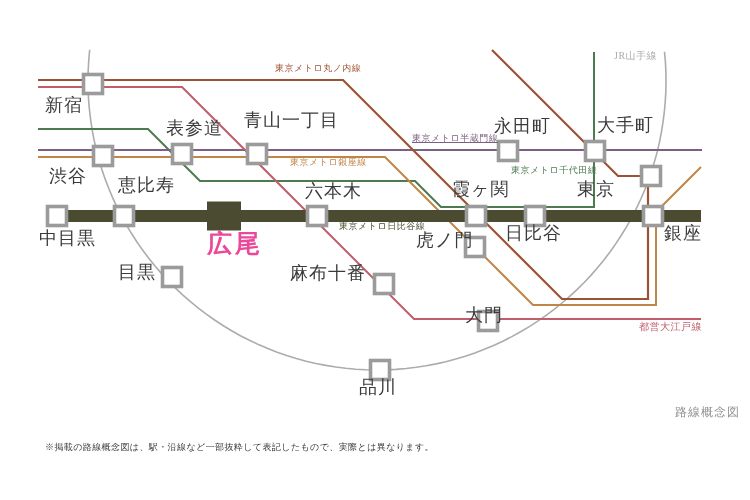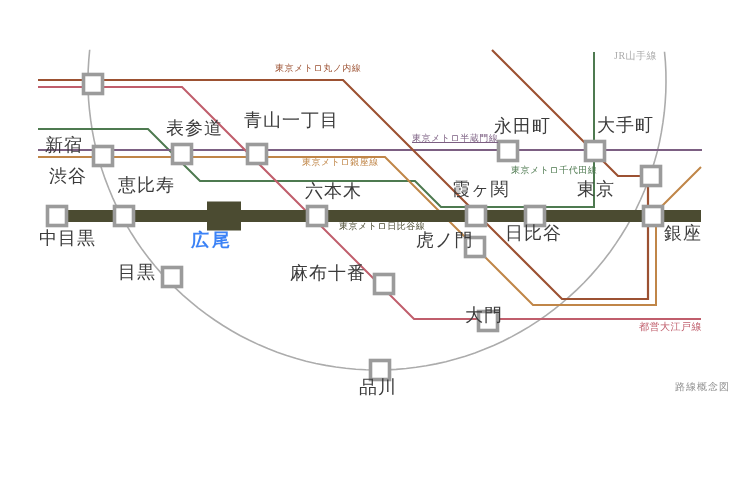--- a/index.html
+++ b/index.html
@@ -6,27 +6,27 @@
   #stage{
     position:relative;width:750px;height:500px;background:#ffffff;overflow:hidden;
     font-family:"Liberation Serif","DejaVu Serif",serif;
   }
   #map-svg{position:absolute;left:0;top:0;}
   .station-label{
     position:absolute;font-size:18px;color:#3b3b3b;letter-spacing:1px;
     white-space:nowrap;line-height:1;
   }
   .station-label.major{
-    font-size:18px;font-weight:bold;color:#3b82f6;letter-spacing:3px;
+    font-size:25px;font-weight:bold;color:#ec4899;letter-spacing:3px;margin-left:16px;
   }
   .line-label{
     position:absolute;font-size:9px;white-space:nowrap;line-height:1;letter-spacing:0.5px;
   }
   #map-caption{
-    position:absolute;left:662px;top:380px;font-size:10px;color:#8f8f8f;
+    position:absolute;left:662px;top:404px;font-size:12px;color:#8f8f8f;
     letter-spacing:1px;white-space:nowrap;padding-left:13px;
   }
   #footnote{
     position:absolute;left:45px;top:441px;font-size:9px;color:#3b3b3b;
     letter-spacing:0.4px;white-space:nowrap;
   }
   #image-watermark{
     position:absolute;left:744px;top:479px;font-size:13px;color:#4d7c0f;
     font-family:"Liberation Sans","DejaVu Sans",sans-serif;font-weight:500;padding-left:36px;
   }
@@ -60,39 +60,40 @@
       <rect x="525.5" y="206.5" width="19" height="19" fill="#ffffff" stroke="#9b9b9b" stroke-width="3.6"></rect>
       <rect x="498.5" y="141.5" width="19" height="19" fill="#ffffff" stroke="#9b9b9b" stroke-width="3.6"></rect>
       <rect x="585.5" y="141.5" width="19" height="19" fill="#ffffff" stroke="#9b9b9b" stroke-width="3.6"></rect>
       <rect x="641.5" y="166.5" width="19" height="19" fill="#ffffff" stroke="#9b9b9b" stroke-width="3.6"></rect>
       <rect x="643.5" y="206.5" width="19" height="19" fill="#ffffff" stroke="#9b9b9b" stroke-width="3.6"></rect>
     </svg>
   <div id="labels-layer">
       <div class="line-label" style="left: 614px; top: 51px; font-size: 10px; color: rgb(172, 172, 172);">JR山手線</div>
       <div class="line-label" style="left: 511px; top: 166px; font-size: 9px; color: rgb(78, 122, 80);">東京メトロ千代田線</div>
       <div class="line-label" style="left: 412px; top: 134px; font-size: 9px; color: rgb(124, 95, 130); text-decoration: underline;">東京メトロ半蔵門線</div>
-      <div class="line-label" style="left: 302px; top: 158px; font-size: 9px; color: rgb(192, 134, 72);">東京メトロ銀座線</div>
+      <div class="line-label" style="left: 290px; top: 158px; font-size: 9px; color: rgb(192, 134, 72);">東京メトロ銀座線</div>
       <div class="line-label" style="left: 639px; top: 322px; font-size: 10px; color: rgb(192, 94, 108);">都営大江戸線</div>
       <div class="line-label" style="left: 247px; top: 64px; font-size: 9px; color: rgb(156, 81, 50); margin-left: 28px;">東京メトロ丸ノ内線</div>
       <div class="line-label" style="left: 339px; top: 222px; font-size: 9px; color: rgb(75, 75, 49);">東京メトロ日比谷線</div>
-      <div class="station-label" style="left: 45px; top: 96px; margin-top: 40px;">新宿</div>
+      <div class="station-label" style="left: 45px; top: 96px;">新宿</div>
       <div class="station-label" style="left: 49px; top: 167px;">渋谷</div>
       <div class="station-label" style="left: 166px; top: 119px;">表参道</div>
       <div class="station-label" style="left: 244px; top: 111px;">青山一丁目</div>
       <div class="station-label" style="left: 118px; top: 176px;">恵比寿</div>
       <div class="station-label" style="left: 39px; top: 229px;">中目黒</div>
       <div class="station-label major" style="left: 191px; top: 231px;">広尾</div>
       <div class="station-label" style="left: 118px; top: 263px;">目黒</div>
       <div class="station-label" style="left: 305px; top: 182px;">六本木</div>
       <div class="station-label" style="left: 290px; top: 264px;">麻布十番</div>
       <div class="station-label" style="left: 359px; top: 378px;">品川</div>
       <div class="station-label" style="left: 416px; top: 231px;">虎ノ門</div>
       <div class="station-label" style="left: 465px; top: 286px; margin-top: 20px;">大門</div>
       <div class="station-label" style="left: 452px; top: 180px;">霞ヶ関</div>
       <div class="station-label" style="left: 505px; top: 224px;">日比谷</div>
       <div class="station-label" style="left: 494px; top: 117px;">永田町</div>
       <div class="station-label" style="left: 597px; top: 116px;">大手町</div>
       <div class="station-label" style="left: 577px; top: 180px;">東京</div>
       <div class="station-label" style="left: 664px; top: 224px;">銀座</div>
     </div>
   <div id="map-caption">路線概念図</div>
+  <div id="footnote">※掲載の路線概念図は、駅・沿線など一部抜粋して表記したもので、実際とは異なります。</div>
   <div id="image-watermark">image</div>
 </div>
 
 </body></html>

